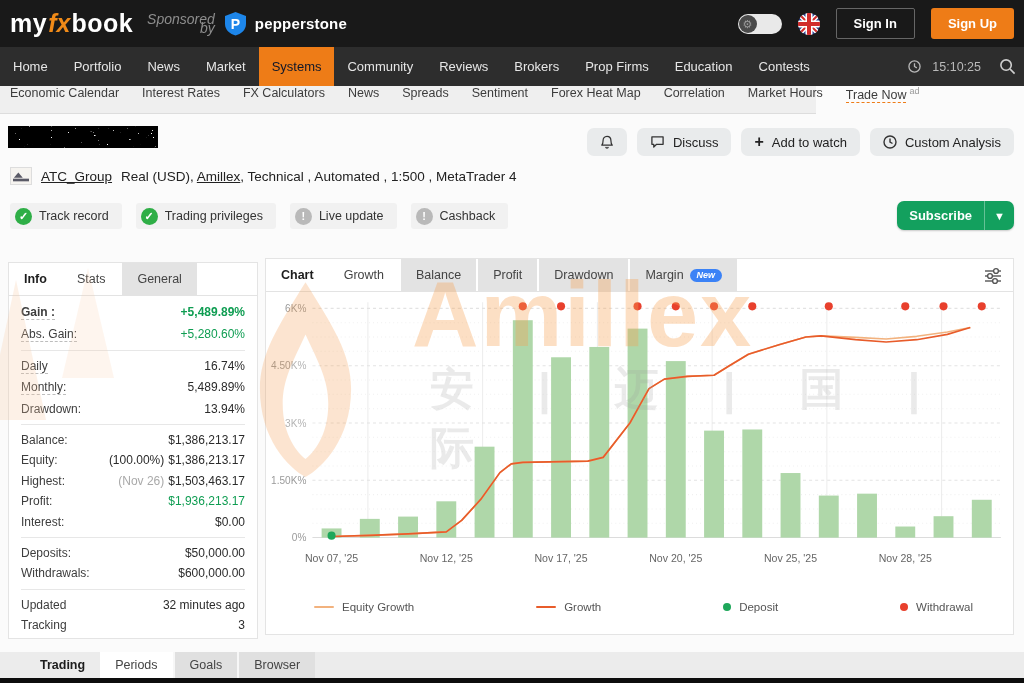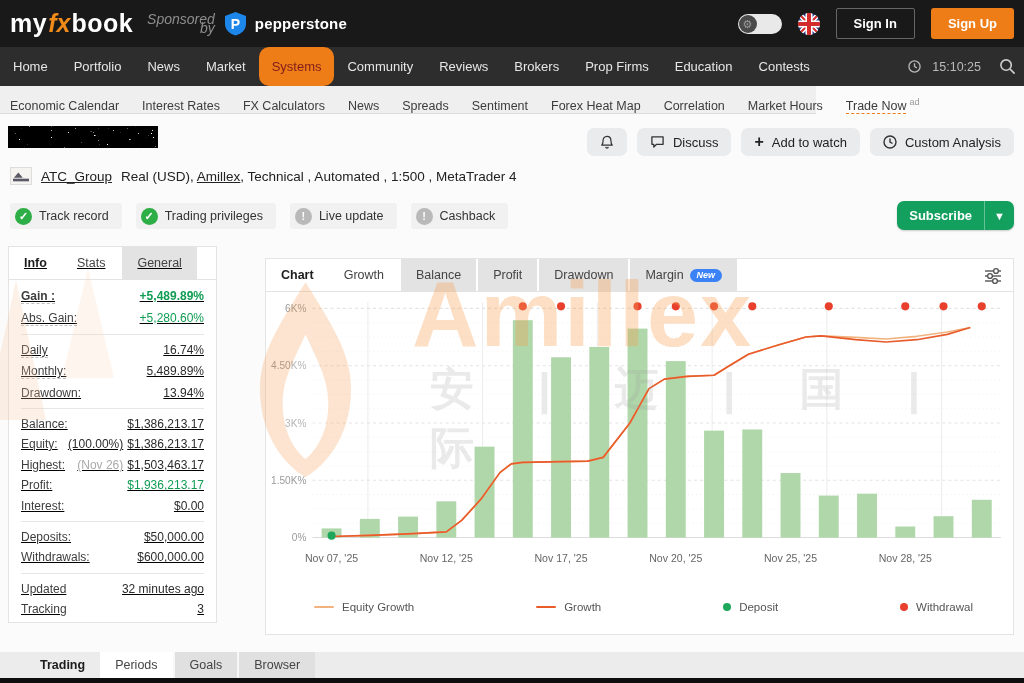--- a/index.html
+++ b/index.html
@@ -18,27 +18,27 @@
   .top-right { position:absolute; right:10px; top:0; height:47px; display:flex; align-items:center; gap:16px; }
   .mode-toggle { width:44px; height:20px; background:#e9e9e9; border-radius:10px; position:relative; cursor:pointer; }
   .mode-knob { position:absolute; left:1px; top:1px; width:18px; height:18px; border-radius:50%; background:#4a4a4a; color:#9a9a9a; font-size:11px; line-height:18px; text-align:center; }
   .flag { width:22px; height:22px; border-radius:50%; overflow:hidden; cursor:pointer; }
   .btn-signin { background:transparent; border:1px solid #666; color:#fff; font-weight:700; font-size:13px; padding:7px 17px; border-radius:2px; cursor:pointer; font-family:inherit; }
   .btn-signup { background:#ee7c17; border:none; color:#fff; font-weight:700; font-size:13px; padding:8px 17px; border-radius:3px; cursor:pointer; font-family:inherit; }
 
   
   .mainnav { position:absolute; left:0; top:47px; width:1024px; height:39px; background:#2d2d2d; display:flex; align-items:stretch; }
   .mainnav .nav-item { color:#e6e6e6; font-size:13px; line-height:39px; padding:0 13px; cursor:pointer; white-space:nowrap; }
-  .mainnav .nav-item.active { background:#ee7c17; color:#7f1d1d;border-radius:10px; }
+  .mainnav .nav-item.active { background:#ee7c17; color:#0f172a; }
   .nav-right { position:absolute; right:8px; top:0; height:39px; display:flex; align-items:center; gap:18px; }
   .nav-time { display:flex; align-items:center; gap:11px; color:#b9b9b9; font-size:12.5px; }
   .nav-search { cursor:pointer; display:flex; align-items:center; }
 
   
-  .subnav { position:absolute; left:0; top:86px; width:816px; height:28px; background:#efefef; border-bottom:1px solid #ddd; display:flex; align-items:flex-end; padding:0 10px; gap:23px; }
+  .subnav { position:absolute; left:0; top:86px; width:816px; height:28px; background:#efefef; border-bottom:1px solid #ddd; display:flex; align-items:flex-start; padding:0 10px; gap:23px; }
   .subnav .sub-item { color:#3c3c3c; font-size:12.5px; cursor:pointer; white-space:nowrap; }
   .subnav .trade-now { border-bottom:1px dashed #ee7c17; }
   .subnav .ad-sup { font-size:9px; color:#999; vertical-align:super; margin-left:3px; }
 
   
   .censor { position:absolute; left:8px; top:126px; width:150px; height:22px; background:#fff; }
   .actions-row { position:absolute; right:10px; top:128px; display:flex; gap:10px; }
   .act-btn { background:#e9ebec; border:none; border-radius:7px; height:28px; display:flex; align-items:center; gap:8px; padding:0 13px; font-size:13px; color:#222; cursor:pointer; font-family:inherit; }
   .act-btn .plus { font-size:16px; font-weight:700; }
   .account-row { position:absolute; left:10px; top:167px; display:flex; align-items:center; gap:9px; font-size:13.5px; color:#222; }
@@ -49,21 +49,21 @@
   .badge .bicon { width:17px; height:17px; border-radius:50%; color:#fff; font-size:11px; font-weight:700; line-height:17px; text-align:center; }
   .badge .ok { background:#2eae46; }
   .badge .warn { background:#b9b9b9; }
   .subscribe { position:absolute; right:10px; top:201px; background:#13a05e; border:none; border-radius:7px; height:29px; display:flex; align-items:center; color:#fff; font-weight:700; font-size:13px; cursor:pointer; font-family:inherit; box-shadow:0 1px 2px rgba(0,0,0,.2); }
   .subscribe .s-label { padding:0 12px; }
   .subscribe .s-split { width:1px; height:29px; background:rgba(255,255,255,.35); }
   .subscribe .s-caret { padding:0 9px; font-size:11px; }
 
   
   .panel { position:absolute; background:#fff; border:1px solid #e4e4e4; }
-  .stats-panel { left:8px; top:246px; width:209px; height:377px;text-decoration:underline; }
+  .stats-panel { left:8px; top:262px; width:250px; height:377px; }
   .chart-panel { left:265px; top:258px; width:749px; height:377px; }
   .tabstrip { height:33px; border-bottom:1px solid #e3e3e3; display:flex; align-items:stretch; position:relative; }
   .tabstrip .tab { font-size:12.5px; color:#444; line-height:32px; padding:0 15px; cursor:pointer; white-space:nowrap; display:flex; align-items:center; gap:6px; }
   .tabstrip .tab.active { font-weight:700; color:#1d1d1d; }
   .tabstrip .tab.gray { background:#e3e3e3; border-left:2px solid #fff; }
   .new-badge { background:#3b82f6; color:#fff; font-size:9px; font-style:italic; font-weight:700; border-radius:8px; padding:2px 7px; line-height:1; }
   .strip-tools { position:absolute; right:10px; top:0; height:33px; display:flex; align-items:center; cursor:pointer; }
 
   
   .stats-rows { padding:6px 12px 0 12px; }

